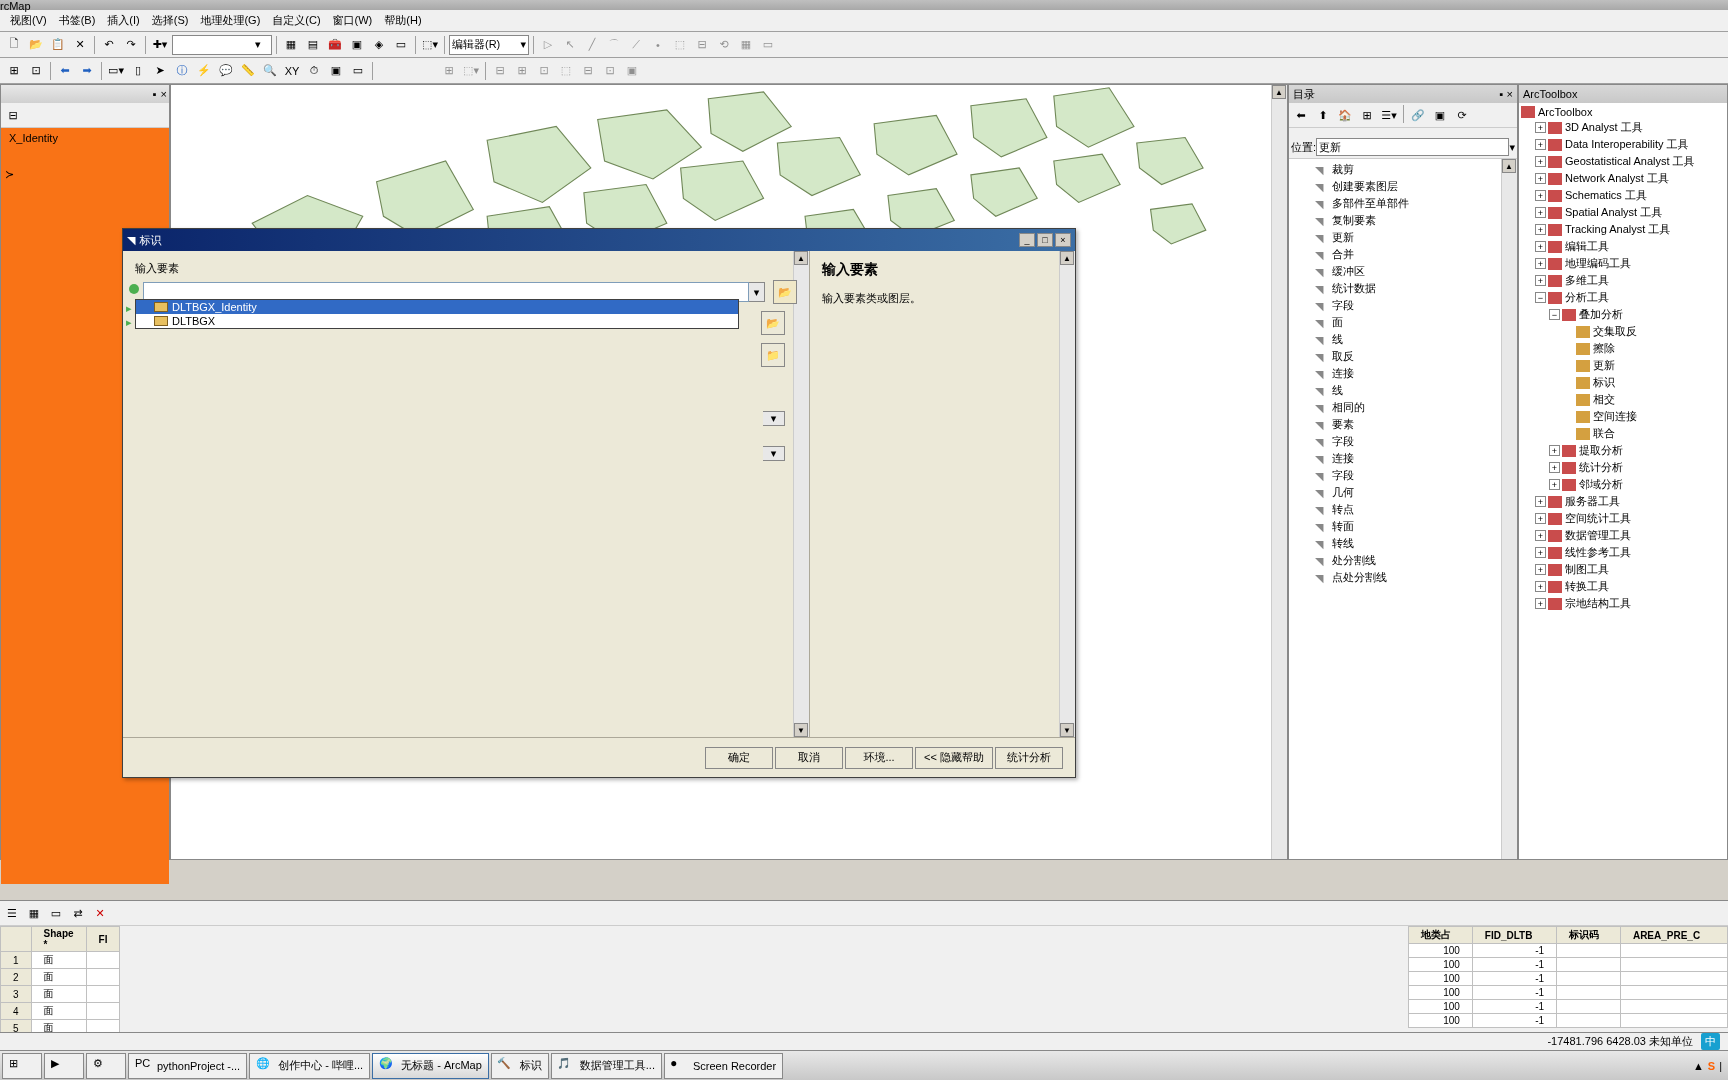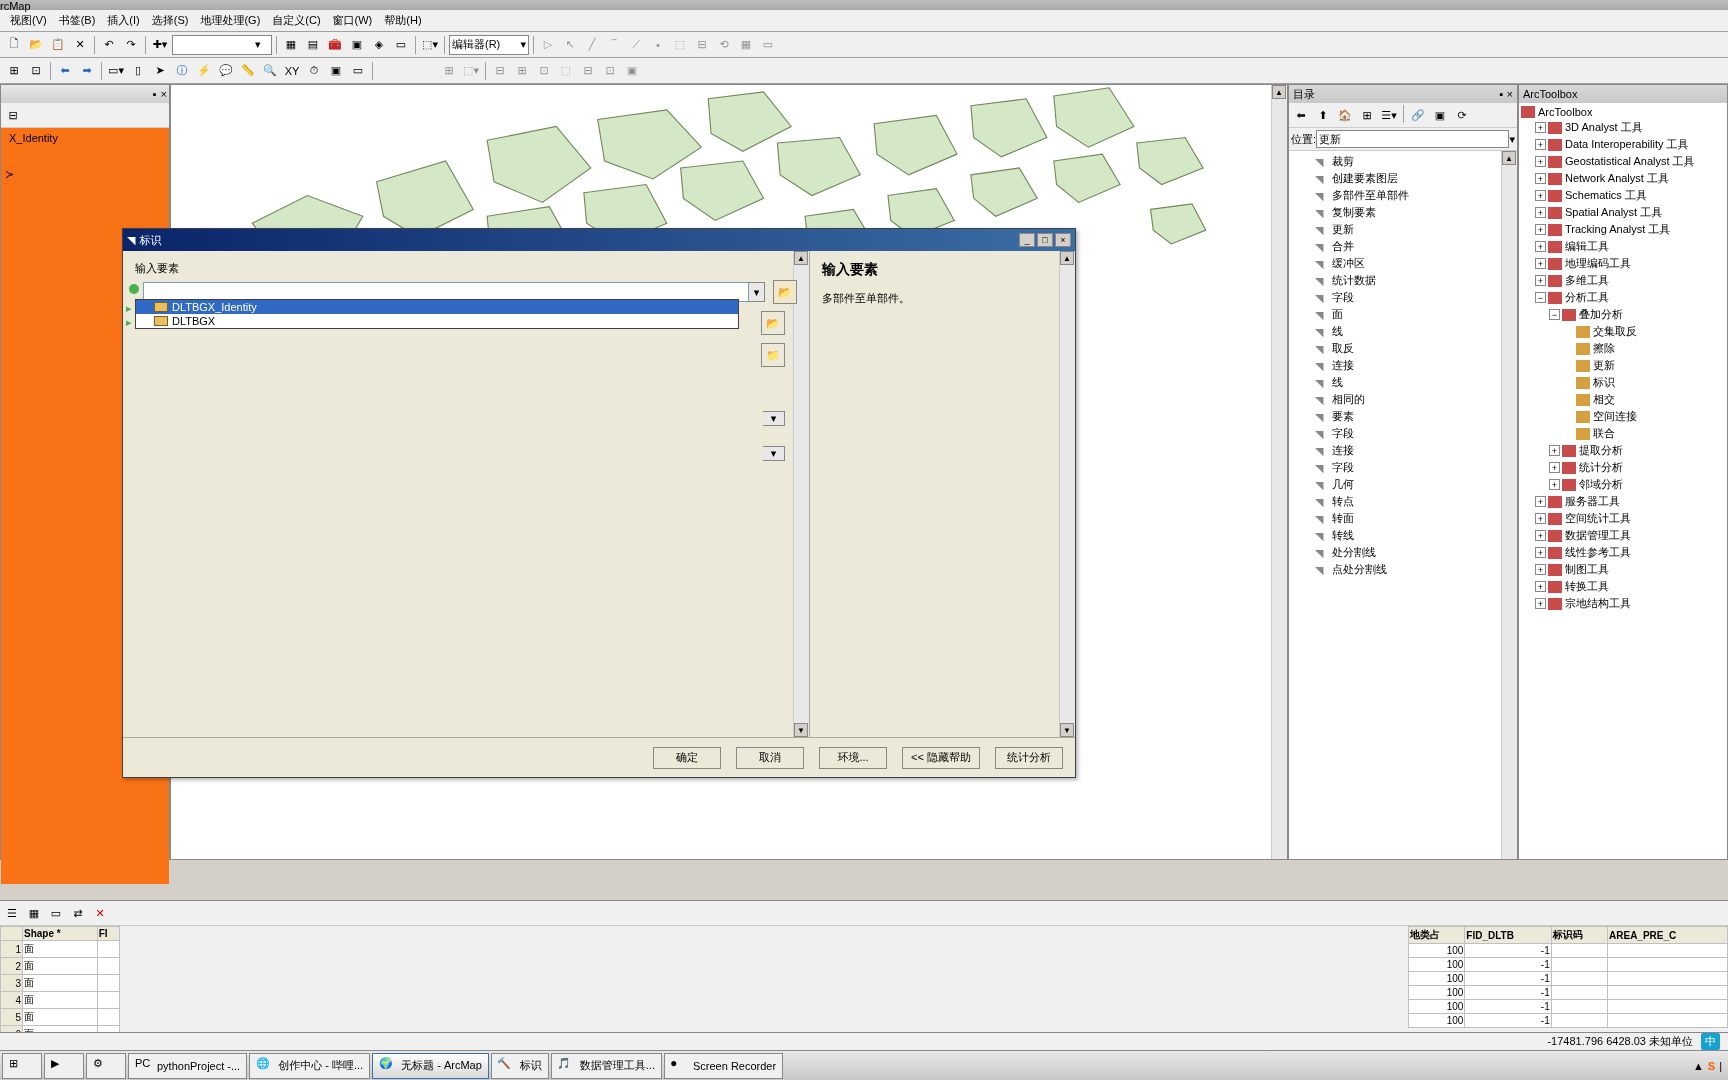--- a/index.html
+++ b/index.html
@@ -16,21 +16,21 @@
 .main-area { display: flex; height: calc(100% - 10px - 22px - 26px - 26px - 150px - 30px - 40px); position: relative; }
 .left-panel { width: 170px; background: #f0f0f0; border: 1px solid #888; position: relative; }
 .left-panel-header { background: linear-gradient(to bottom, #e8e8e8, #d0d0d0); height: 18px; display: flex; justify-content: flex-end; align-items: center; padding: 0 2px; }
 .left-panel-body { padding: 4px; background: #f97316; height: calc(100% - 18px); }
 .toc-toolbar { display: flex; gap: 2px; padding: 2px; background: #f0f0f0; border-bottom: 1px solid #ccc; }
 .map-canvas { flex: 1; background: white; border: 1px solid #888; position: relative; overflow: hidden; }
 .map-content { position: absolute; top: 0; left: 0; width: 100%; height: 100%; }
 .catalog-panel { width: 230px; background: #f0f0f0; border: 1px solid #888; display: flex; flex-direction: column; }
 .panel-title { background: linear-gradient(to bottom, #d8d8d8, #c8c8c8); padding: 2px 4px; height: 18px; display: flex; align-items: center; justify-content: space-between; }
 .catalog-toolbar { background: #f0f0f0; padding: 2px; display: flex; gap: 2px; border-bottom: 1px solid #ccc; }
-.catalog-loc { display: flex; align-items: center; padding: 2px; background: #f0f0f0; border-bottom: 1px solid #ccc; }
+.catalog-loc { display: flex; align-items: center; padding: 2px; background: #f0f0f0; border-bottom: 1px solid #ccc; margin-top: 8px; }
 .catalog-loc input { flex: 1; border: 1px solid #888; height: 18px; padding: 0 2px; }
 .catalog-tree { flex: 1; background: white; overflow: auto; padding: 2px; }
 .tree-item { display: flex; align-items: center; padding: 1px 0 1px 24px; white-space: nowrap; }
 .tree-item .ticon { width: 14px; height: 12px; margin-right: 3px; display: inline-block; }
 .toolbox-panel { width: 210px; background: white; border: 1px solid #888; display: flex; flex-direction: column; }
 .toolbox-tree { flex: 1; overflow: auto; padding: 2px; }
 .tbx-item { display: flex; align-items: center; padding: 1px 0; white-space: nowrap; }
 .tbx-item .exp { width: 11px; height: 11px; border: 1px solid #888; display: inline-flex; align-items: center; justify-content: center; font-size: 9px; margin-right: 2px; background: white; }
 .tbx-item .tbicon { width: 14px; height: 12px; margin-right: 3px; }
 .tbx-l1 { padding-left: 14px; }
@@ -51,31 +51,31 @@
 .dlg-combo input { flex: 1; height: 20px; border: 1px solid #7f9db9; padding: 0 2px; }
 .dlg-combo .dd { width: 16px; background: #e8e8e8; border: 1px solid #888; border-left: none; display: inline-flex; align-items: center; justify-content: center; }
 .dlg-browse { width: 24px; height: 24px; margin-left: 8px; border: 1px solid #888; background: #f0e8c8; display: inline-flex; align-items: center; justify-content: center; }
 .dlg-row { display: flex; align-items: center; }
 .dlg-dropdown { position: absolute; top: 48px; left: 12px; width: 604px; background: white; border: 1px solid #404040; z-index: 10; }
 .dd-item { display: flex; align-items: center; padding: 1px 2px 1px 18px; }
 .dd-item.sel { background: #316ac5; color: white; }
 .dd-item .poly-icon { width: 14px; height: 10px; background: #e8c060; border: 1px solid #806020; margin-right: 4px; }
 .marker { position: absolute; left: 4px; width: 10px; height: 10px; }
 .marker.green-dot { background: #4caf50; border-radius: 50%; }
-.dialog-footer { height: 40px; display: flex; align-items: center; justify-content: flex-end; padding: 0 12px; gap: 15px; border-top: 1px solid #aca899; }
+.dialog-footer { height: 40px; display: flex; align-items: center; justify-content: flex-end; padding: 0 12px; gap: 2px; border-top: 1px solid #aca899; }
 .dlg-btn2 { min-width: 68px; height: 22px; border: 1px solid #888; background: #ece9d8; display: inline-flex; align-items: center; justify-content: center; padding: 0 8px; }
 .side-btns { display: flex; flex-direction: column; gap: 8px; margin-left: 8px; }
 .side-btn { width: 24px; height: 24px; border: 1px solid #888; background: #ece9d8; display: inline-flex; align-items: center; justify-content: center; }
 .attr-table { position: absolute; left: 0; bottom: 30px; width: 100%; height: 150px; background: #f0f0f0; border-top: 1px solid #888; }
 .attr-toolbar { display: flex; gap: 2px; padding: 2px; background: #f0f0f0; border-bottom: 1px solid #ccc; }
 .attr-grid { display: flex; }
 .attr-left { width: 120px; }
 .attr-right { margin-left: auto; width: 320px; }
 table { border-collapse: collapse; background: white; }
-th, td { border: 1px solid #c0c0c0; padding: 1px 1px; font-size: 10px; text-align: left; height: 14px; }
+th, td { border: 1px solid #c0c0c0; padding: 1px 12px; font-size: 10px; text-align: left; height: 14px; }
 th { background: #ece9d8; }
 td.num { text-align: right; }
 .attr-nav { display: flex; align-items: center; gap: 4px; padding: 2px; background: #f0f0f0; border-top: 1px solid #ccc; }
 .nav-btn { width: 14px; height: 14px; border: 1px solid #888; background: white; display: inline-flex; align-items: center; justify-content: center; font-size: 8px; }
 .attr-tab { position: absolute; bottom: 0; left: 0; background: white; border: 1px solid #888; border-bottom: none; padding: 1px 6px; font-size: 10px; }
 .statusbar { position: absolute; bottom: 40px; right: 0; height: 18px; background: #f0f0f0; border-top: 1px solid #888; display: flex; align-items: center; justify-content: flex-end; padding: 0 8px; gap: 8px; width: 100%; }
 .taskbar { position: absolute; bottom: 0; left: 0; right: 0; height: 30px; background: linear-gradient(to bottom, #e8e8e8, #c8c8c8); border-top: 1px solid #888; display: flex; align-items: center; padding: 0 2px; gap: 2px; }
 .task-btn { height: 26px; border: 1px solid #888; background: #f0f0f0; display: inline-flex; align-items: center; padding: 0 6px; gap: 4px; min-width: 40px; }
 .task-btn.active { background: linear-gradient(to bottom, #fff, #d8d8d8); border: 1px solid #3b6ea5; }
 .task-icon { width: 18px; height: 18px; display: inline-block; }
@@ -374,21 +374,21 @@
             <span class="dd" style="width:22px">▾</span>
           </span>
       </div>
     </div>
     <div class="dlg-right">
       <div class="scroll-v">
           <div class="scroll-arrow">▲</div>
           <div class="scroll-arrow" style="position:absolute;bottom:0">▼</div>
         </div>
       <div class="help-title">输入要素</div>
-      <div>多部件至单部件。</div>
+      <div>输入要素类或图层。</div>
     </div>
   </div>
   <div class="dialog-footer">
     <span class="dlg-btn2">确定</span>
     <span class="dlg-btn2">取消</span>
     <span class="dlg-btn2">环境...</span>
     <span class="dlg-btn2">&lt;&lt; 隐藏帮助</span>
     <span class="dlg-btn2">统计分析</span>
   </div>
 </div>

